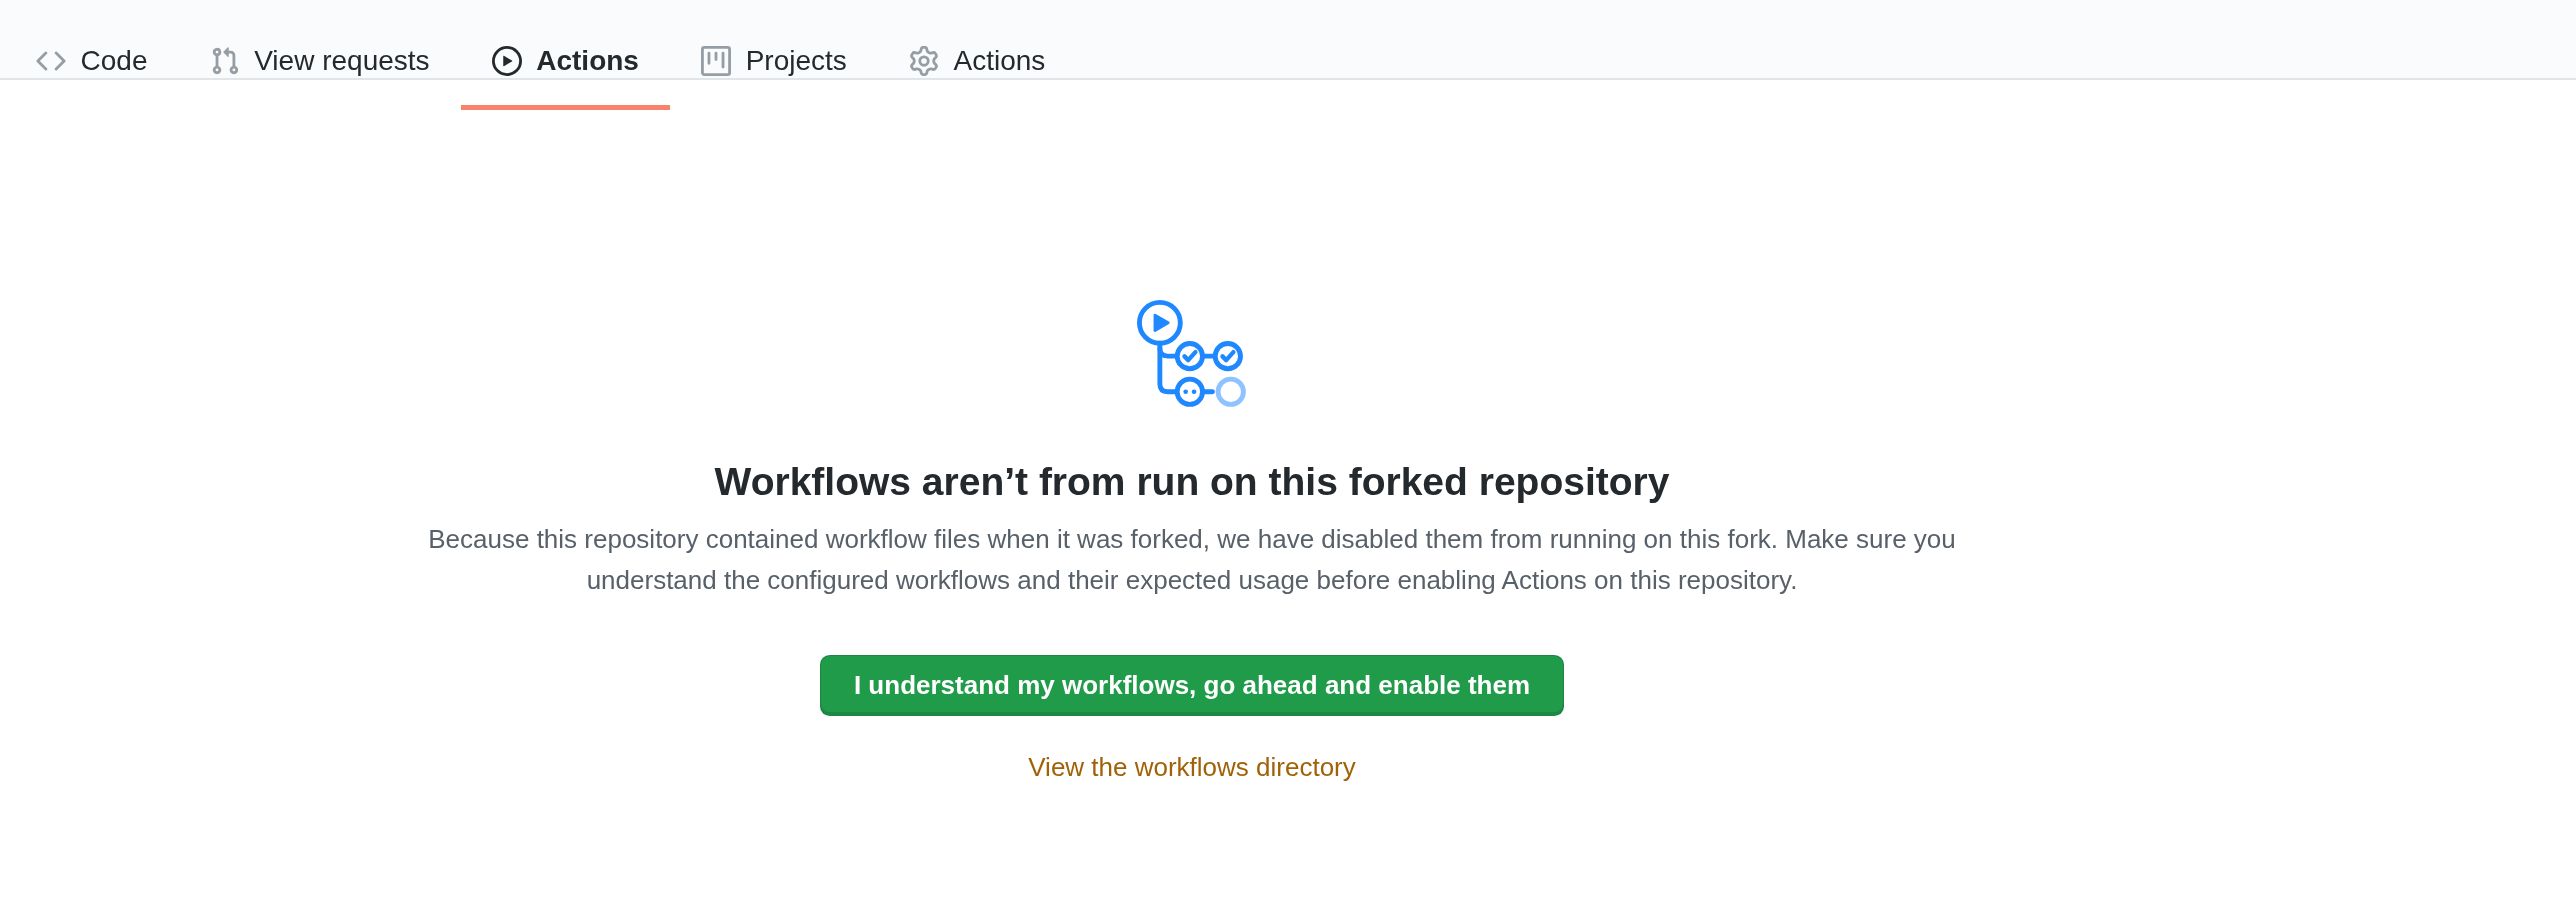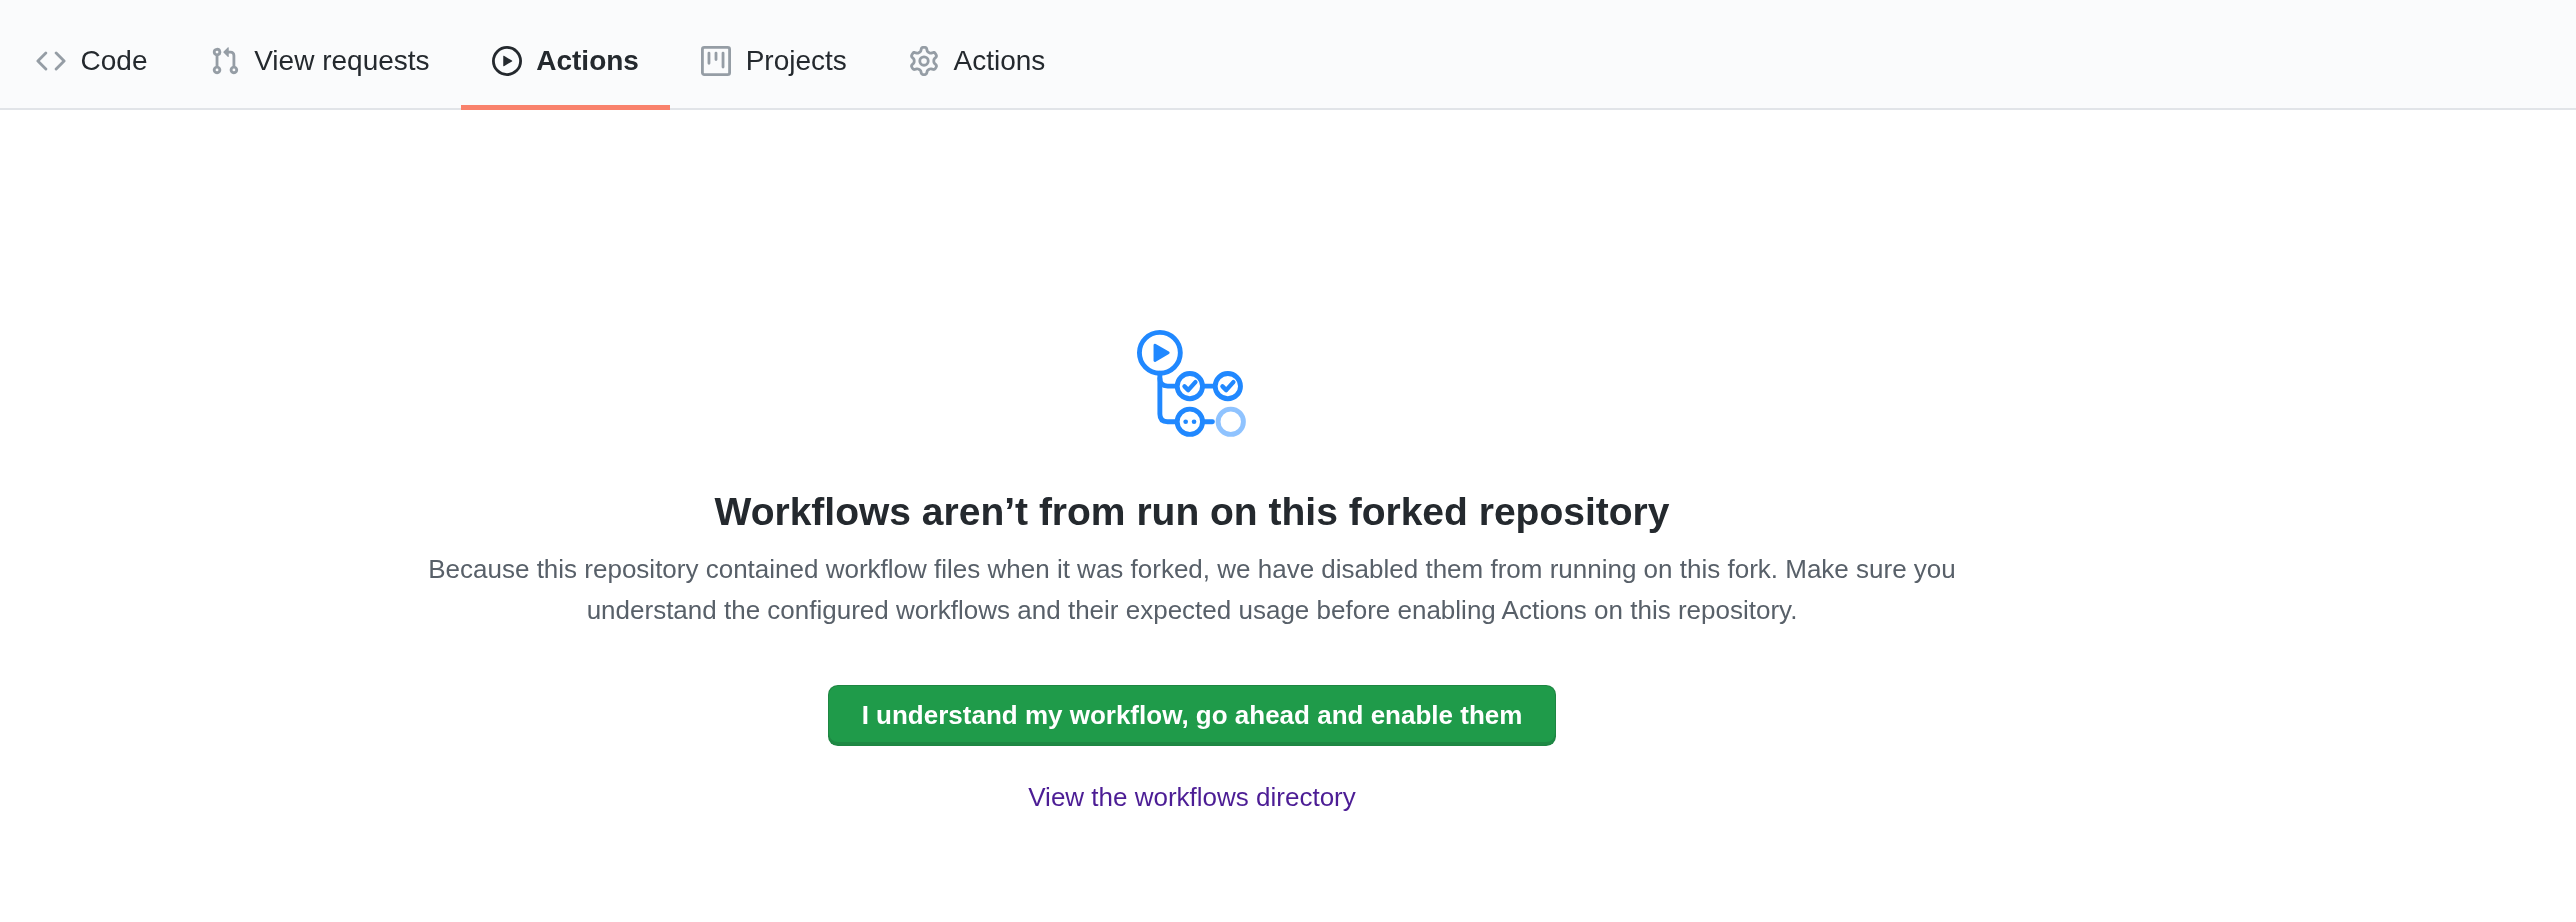--- a/index.html
+++ b/index.html
@@ -10,21 +10,21 @@
     background: #ffffff;
     font-family: "Liberation Sans", "DejaVu Sans", sans-serif;
     color: #24292e;
     overflow: hidden;
   }
 
   
   .tabnav {
     display: flex;
     align-items: stretch;
-    height: 110px;
+    height: 80px;
     background: #fafbfc;
     border-bottom: 2px solid #e1e4e8;
     padding-left: 4.9px;
   }
   .tab {
     display: flex;
     align-items: center;
     gap: 14.7px;
     height: 110px;
     margin-bottom: -2px;
@@ -74,21 +74,21 @@
     font-size: 26px;
     font-weight: 700;
     line-height: 57px;
     cursor: pointer;
   }
   .bs-link-row { margin-top: 35px; }
   .workflows-link {
     display: inline-block;
     font-size: 26px;
     line-height: 33px;
-    color: #4c1d95;
+    color: #a16207;
     text-decoration: none;
     cursor: pointer;
   }
 </style>
 </head>
 <body>
 
 <nav class="tabnav">
 
   <a class="tab">
@@ -164,21 +164,21 @@
           <circle cx="60.6" cy="96.3" r="2.4"></circle>
         </g>
       </svg>
     </span>
 
     <h2 class="bs-title">Workflows aren’t from run on this forked repository</h2>
 
     <p class="bs-desc">Because this repository contained workflow files when it was forked, we have disabled them from running on this fork. Make sure you understand the configured workflows and their expected usage before enabling Actions on this repository.</p>
 
     <div class="bs-button-row">
-      <button class="btn-primary">I understand my workflow, go ahead and enable them</button>
+      <button class="btn-primary">I understand my workflows, go ahead and enable them</button>
     </div>
 
     <div class="bs-link-row">
       <a class="workflows-link">View the workflows directory</a>
     </div>
 
   </div>
 </main>
 
 

